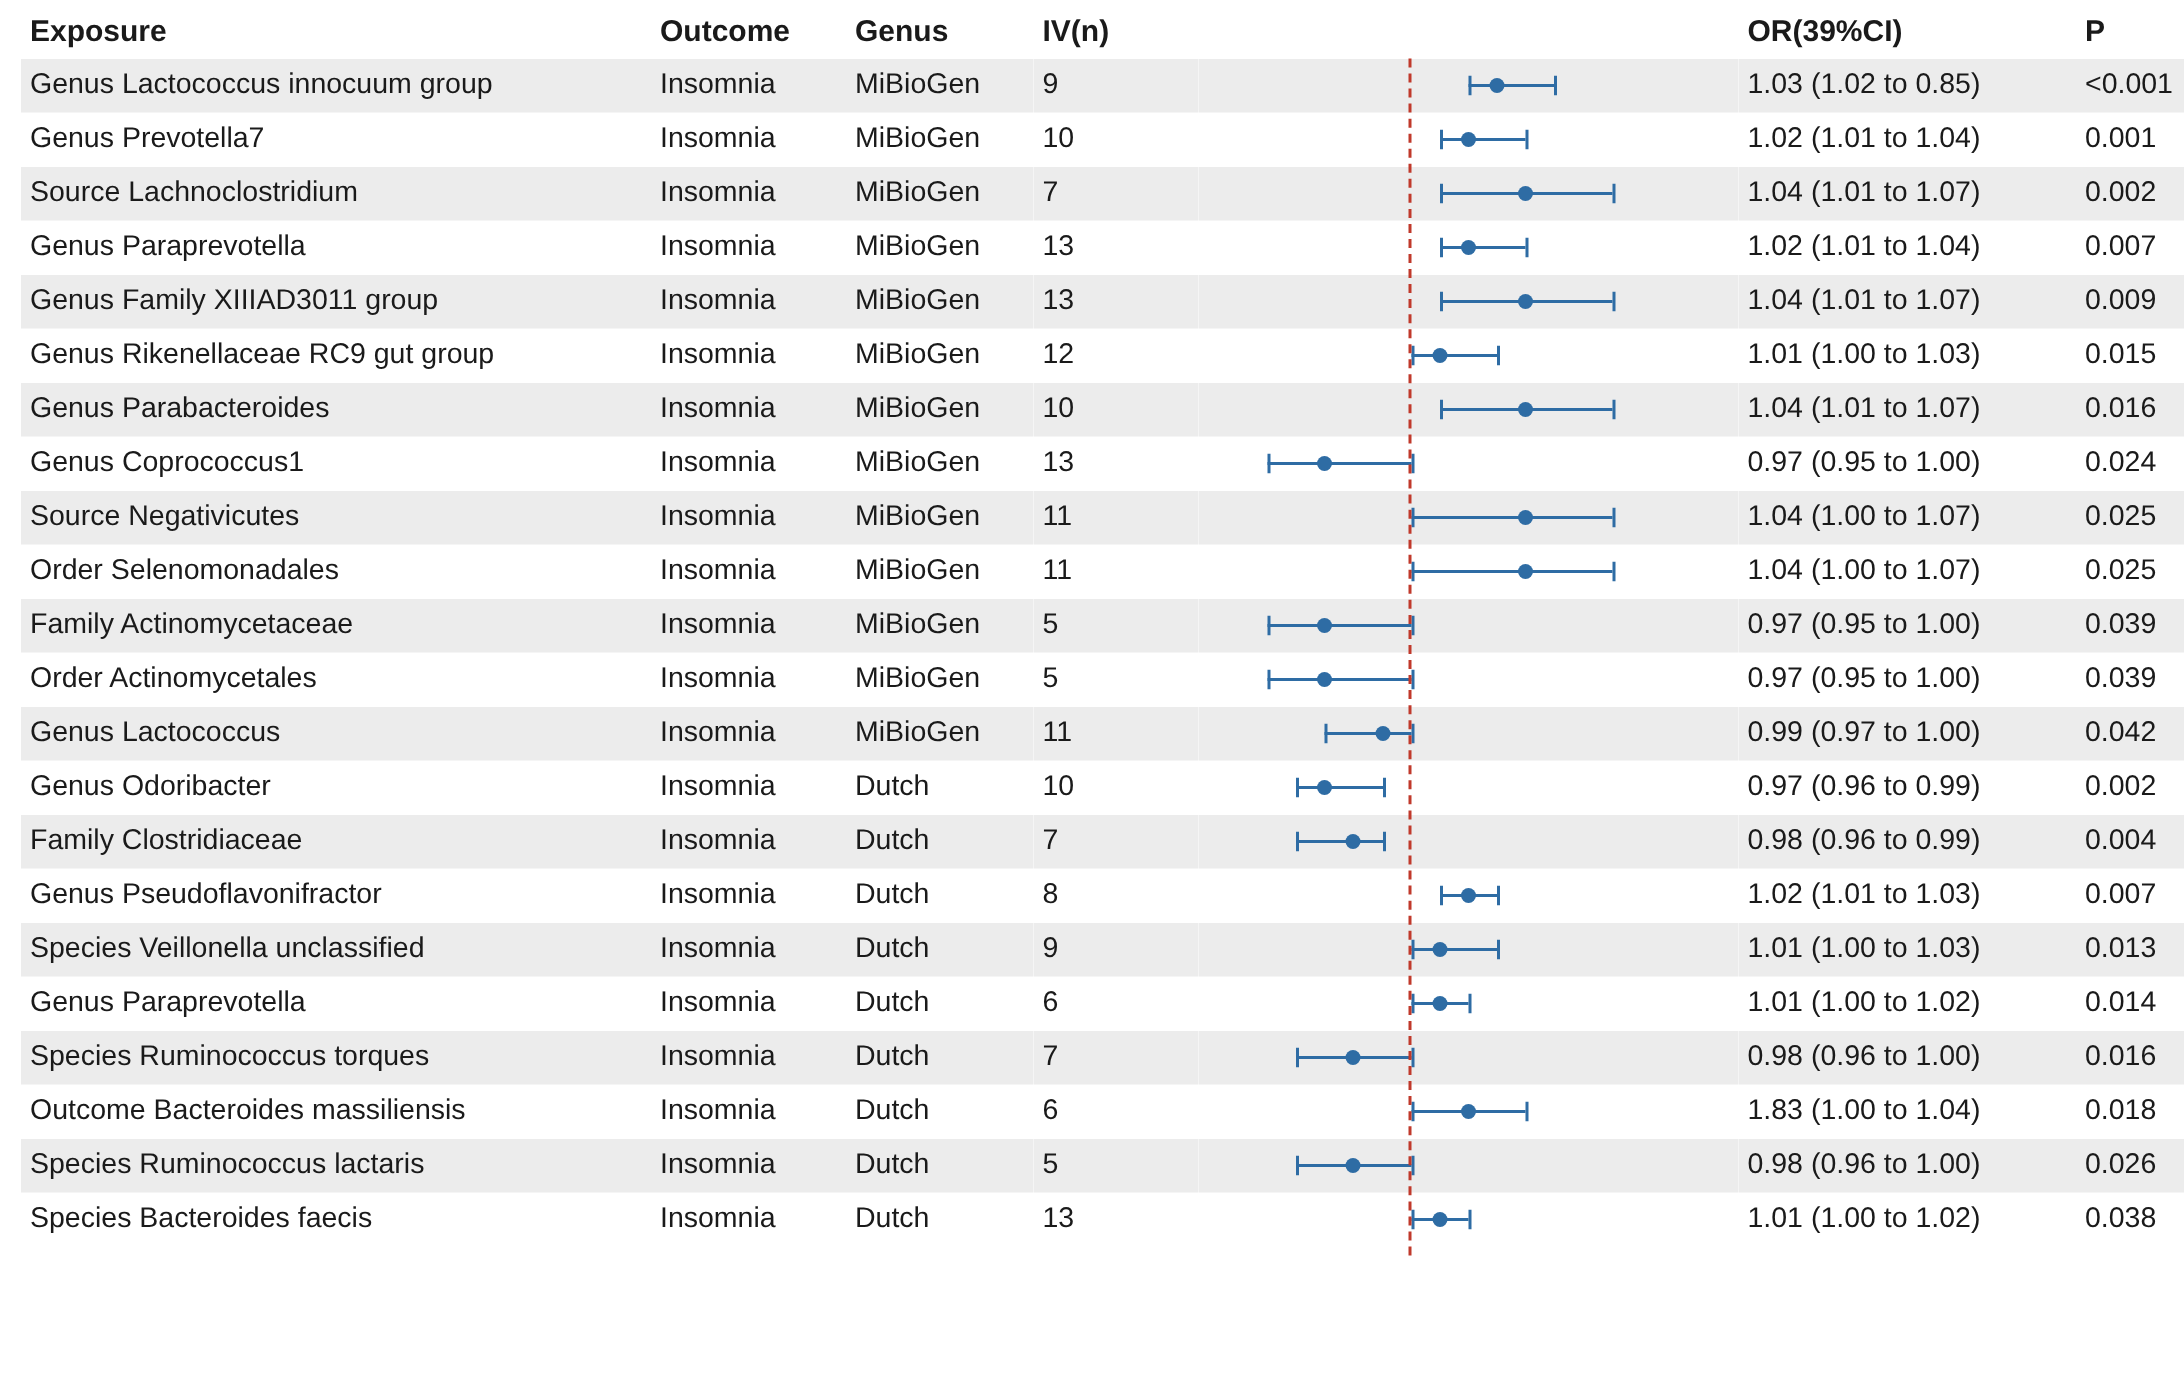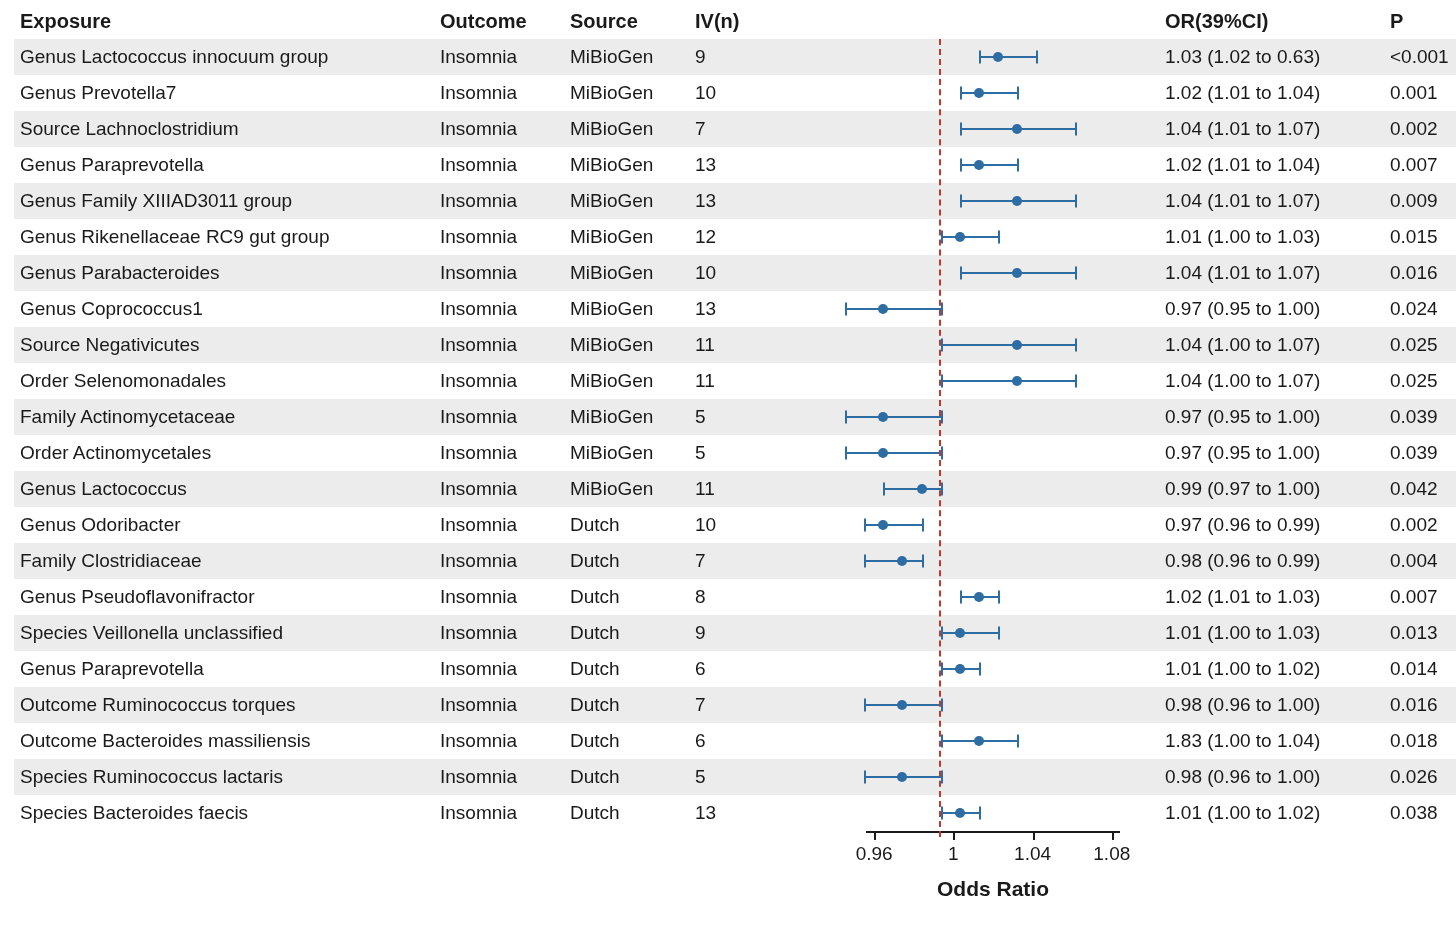--- a/index.html
+++ b/index.html
@@ -151,42 +151,42 @@
       <col class="c-source">
       <col class="c-ivn">
       <col class="c-plot">
       <col class="c-or">
       <col class="c-p">
     </colgroup>
     <thead>
       <tr>
         <th>Exposure</th>
         <th>Outcome</th>
-        <th>Source</th>
+        <th>Genus</th>
         <th>IV(n)</th>
         <th></th>
         <th>OR(39%CI)</th>
         <th>P</th>
       </tr>
     </thead>
     <tbody id="forest-body">
         <tr class="band-odd">
           <td>Genus Lactococcus innocuum group</td>
           <td>Insomnia</td>
           <td>MiBioGen</td>
           <td>9</td>
           <td class="plot-cell">
             <div class="plot-row">
               <div class="ci-line" style="left: 50%; width: 16.5%; background: rgb(46, 108, 164);"></div>
               <div class="ci-cap" style="left: 50%; background: rgb(46, 108, 164);"></div>
               <div class="ci-cap" style="left: 66.5%; background: rgb(46, 108, 164);"></div>
               <div class="ci-point" style="left: 55.5%; background: rgb(46, 108, 164);"></div>
             </div>
           </td>
-          <td>1.03 (1.02 to 0.63)</td>
+          <td>1.03 (1.02 to 0.85)</td>
           <td>&lt;0.001</td>
         </tr>
         <tr class="band-even">
           <td>Genus Prevotella7</td>
           <td>Insomnia</td>
           <td>MiBioGen</td>
           <td>10</td>
           <td class="plot-cell">
             <div class="plot-row">
               <div class="ci-line" style="left: 44.5%; width: 16.5%; background: rgb(46, 108, 164);"></div>
@@ -448,21 +448,21 @@
               <div class="ci-line" style="left: 39%; width: 11%; background: rgb(46, 108, 164);"></div>
               <div class="ci-cap" style="left: 39%; background: rgb(46, 108, 164);"></div>
               <div class="ci-cap" style="left: 50%; background: rgb(46, 108, 164);"></div>
               <div class="ci-point" style="left: 44.5%; background: rgb(46, 108, 164);"></div>
             </div>
           </td>
           <td>1.01 (1.00 to 1.02)</td>
           <td>0.014</td>
         </tr>
         <tr class="band-odd">
-          <td>Outcome Ruminococcus torques</td>
+          <td>Species Ruminococcus torques</td>
           <td>Insomnia</td>
           <td>Dutch</td>
           <td>7</td>
           <td class="plot-cell">
             <div class="plot-row">
               <div class="ci-line" style="left: 17%; width: 22%; background: rgb(46, 108, 164);"></div>
               <div class="ci-cap" style="left: 17%; background: rgb(46, 108, 164);"></div>
               <div class="ci-cap" style="left: 39%; background: rgb(46, 108, 164);"></div>
               <div class="ci-point" style="left: 28%; background: rgb(46, 108, 164);"></div>
             </div>
@@ -514,27 +514,15 @@
               <div class="ci-cap" style="left: 50%; background: rgb(46, 108, 164);"></div>
               <div class="ci-point" style="left: 44.5%; background: rgb(46, 108, 164);"></div>
             </div>
           </td>
           <td>1.01 (1.00 to 1.02)</td>
           <td>0.038</td>
         </tr>
       </tbody>
   </table>
 
-  <div class="axis-area" id="axis-area">
-      <div class="axis-line" style="left: 852.2px; width: 253.6px;"></div>
-      <div class="axis-tick" style="left: 860.2px;"></div>
-      <div class="axis-label" style="left: 860.2px;">0.96</div>
-      <div class="axis-tick" style="left: 939.4px;"></div>
-      <div class="axis-label" style="left: 939.4px;">1</div>
-      <div class="axis-tick" style="left: 1018.6px;"></div>
-      <div class="axis-label" style="left: 1018.6px;">1.04</div>
-      <div class="axis-tick" style="left: 1097.8px;"></div>
-      <div class="axis-label" style="left: 1097.8px;">1.08</div>
-      <div class="axis-title" style="left: 979px;">Odds Ratio</div>
-    </div>
 
   <div class="ref-line" id="ref-line" style="left: 939.4px; top: 39px; height: 798px; border-left-color: rgb(192, 57, 43);"></div>
 </div>
 
 </body></html>

